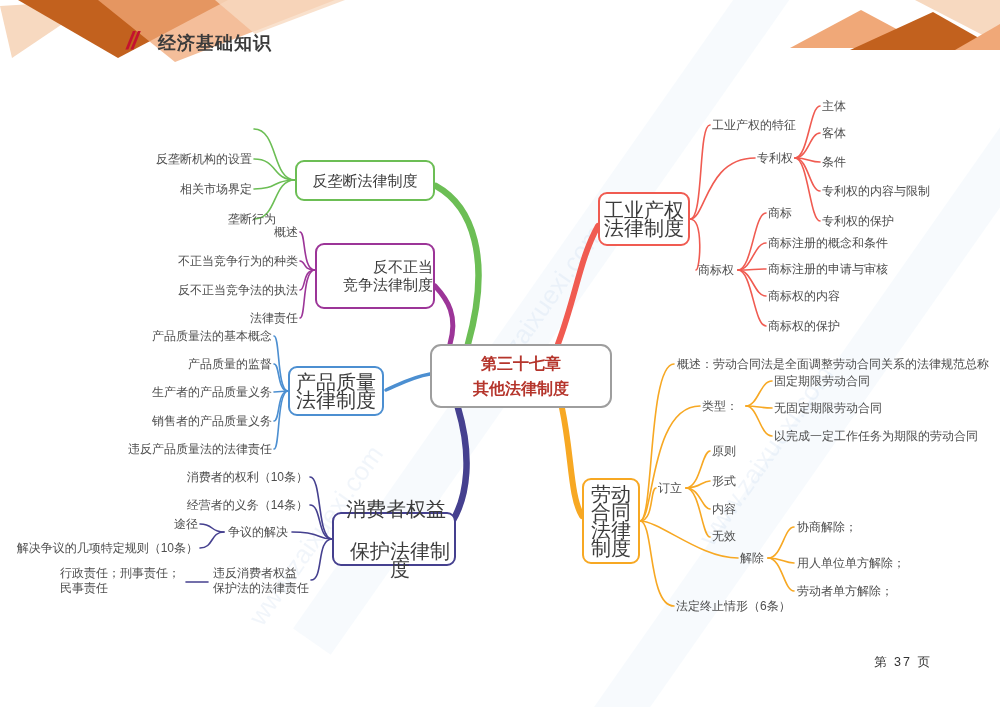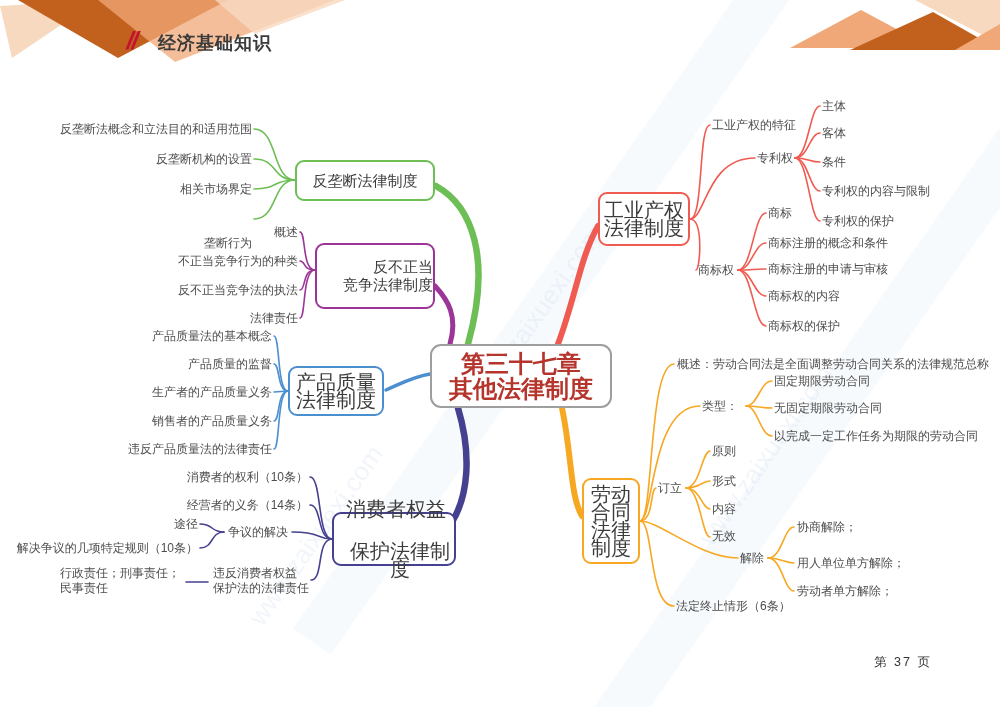--- a/index.html
+++ b/index.html
@@ -19,21 +19,21 @@
   .band{position:absolute;width:900px;height:46px;background:#dbe7f4;opacity:.22;
         transform:rotate(-55deg);pointer-events:none;}
   
   .leaf{position:absolute;font-size:12px;color:#4e4e4e;white-space:nowrap;line-height:16px;}
   .leaf.multi{white-space:normal;line-height:15px;}
   .box{position:absolute;background:#fff;border:2px solid #999;border-radius:9px;
        display:flex;flex-direction:column;align-items:center;justify-content:center;
        text-align:center;color:#3c3c3c;box-sizing:border-box;}
   .box .bt{font-size:20px;line-height:18px;}
   .box-center{border:2.5px solid #9e9e9e;border-radius:11px;}
-  .box-center .ct{font-size:24px;font-weight:bold;color:#b5352c;line-height:25px;}
+  .box-center .ct{font-size:16px;font-weight:bold;color:#b5352c;line-height:25px;}
   .bd-green{border-color:#6cbe55;} .bd-purple{border-color:#9c3598;}
   .bd-blue{border-color:#4c8fd1;}  .bd-navy{border-color:#45408f;}
   .bd-red{border-color:#f05b51;}   .bd-amber{border-color:#f7a823;}
   
 </style>
 </head>
 <body>
 
 <div class="page">
 
@@ -134,24 +134,23 @@
   <div class="hdr-title">经济基础知识</div>
 
   <div class="box box-center" style="left:430px;top:344px;width:182px;height:64px;">
     <span class="ct">第三十七章</span>
     <span class="ct">其他法律制度</span>
   </div>
 
   <div class="box bd-green" style="left:295px;top:160px;width:140px;height:41px;">
     <span class="bt" style="font-size:15px;">反垄断法律制度</span>
   </div>
-  <div class="leaf" style="right:748px;top:121px;">反垄断法概念和立法目的和适用范围</div>
   <div class="leaf" style="right:748px;top:151px;">反垄断机构的设置</div>
   <div class="leaf" style="right:748px;top:181px;">相关市场界定</div>
-  <div class="leaf" style="right:748px;top:211px;margin-top:24px;">垄断行为</div>
+  <div class="leaf" style="right:724px;top:211px;">垄断行为</div>
 
   <div class="box bd-purple" style="left:315px;top:243px;width:120px;height:66px;align-items:flex-end;padding-left:12px;">
     <span class="bt" style="font-size:15px;">反不正当</span>
     <span class="bt" style="font-size:15px;">竞争法律制度</span>
   </div>
   <div class="leaf" style="right:702px;top:224px;">概述</div>
   <div class="leaf" style="right:702px;top:253px;">不正当竞争行为的种类</div>
   <div class="leaf" style="right:702px;top:282px;">反不正当竞争法的执法</div>
   <div class="leaf" style="right:702px;top:310px;">法律责任</div>
 

